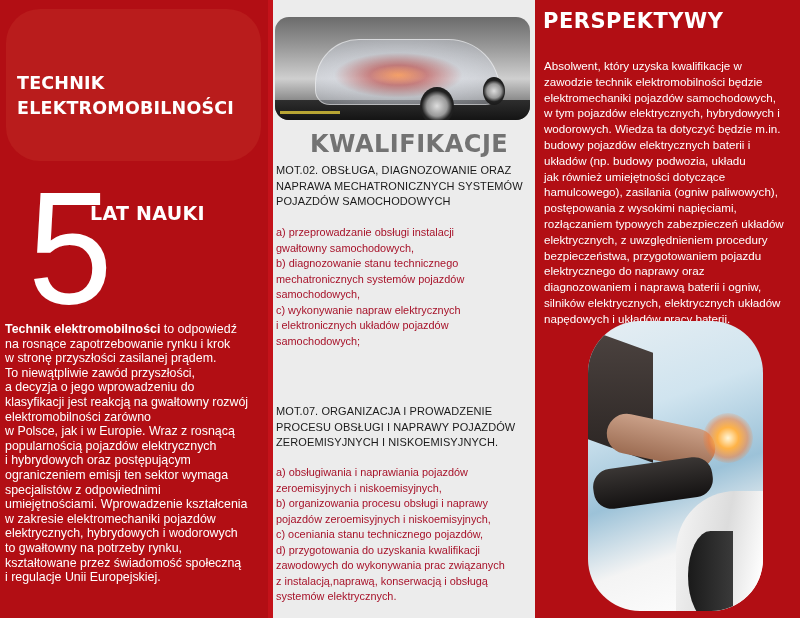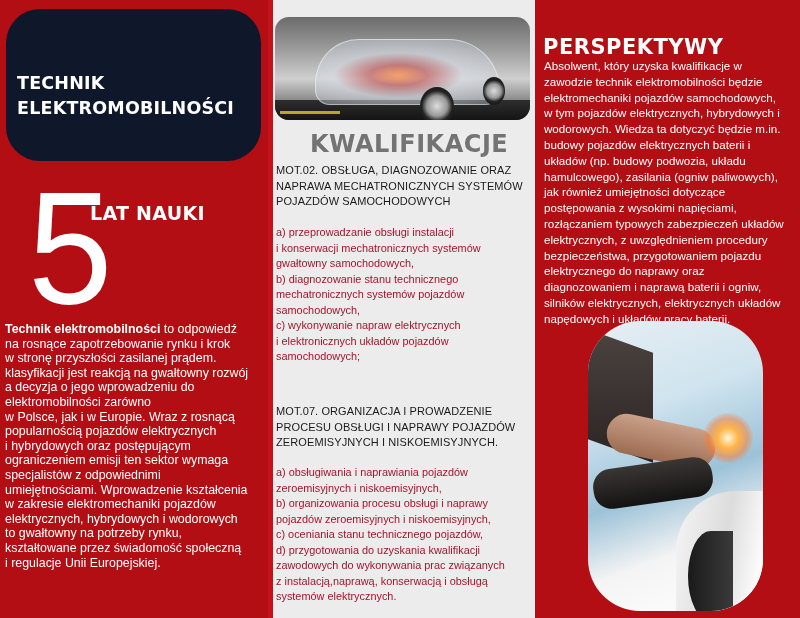--- a/index.html
+++ b/index.html
@@ -19,21 +19,21 @@
     background: #ececec;
   }
   .col-right {
     position: absolute; left: 535px; top: 0; width: 265px; height: 618px;
     background: #b20e14;
   }
 
   
   .title-box {
     position: absolute; left: 6px; top: 9px; width: 255px; height: 152px;
-    background: #0f172a; border-radius: 34px;
+    background: #b91c1c; border-radius: 34px;
   }
   .title-text {
     position: absolute; left: 11px; top: 62px;
     color: #fff; font-weight: bold; font-size: 17.5px; line-height: 25px;
     letter-spacing: 0.2px;
     font-family: "DejaVu Sans", sans-serif;
   }
 
   .big-five {
     position: absolute; left: 28px; top: 168px;
@@ -99,21 +99,20 @@
   }
   .qual-list.q1 { top: 225px; }
   .qual-list.q2 { top: 465px; }
   .qual-list div { white-space: nowrap; }
 
   
   .persp-title {
     position: absolute; left: 543px; top: 9px;
     color: #fff; font-weight: bold; font-size: 21px; letter-spacing: 0.5px;
     font-family: "DejaVu Sans", sans-serif;
-    margin-top: 26px;
   }
   .persp-text {
     position: absolute; left: 544px; top: 58px; width: 252px;
     color: #fff; font-size: 11.6px; line-height: 15.8px;
   }
   .persp-text div { white-space: nowrap; }
 
   .charge-image {
     position: absolute; left: 588px; top: 321px; width: 175px; height: 290px;
     border-radius: 52px; overflow: hidden;
@@ -166,22 +165,23 @@
   </div>
 </div>
 
 <div class="big-five">5</div>
 <div class="years-label">LAT NAUKI</div>
 
 <div class="intro">
   <div><b>Technik elektromobilności</b><span> to odpowiedź</span></div>
   <div>na rosnące zapotrzebowanie rynku i krok</div>
   <div>w stronę przyszłości zasilanej prądem.</div>
+  <div>To niewątpliwie zawód przyszłości,</div>
+  <div>a decyzja o jego  wprowadzeniu do</div>
   <div>klasyfikacji jest reakcją na gwałtowny rozwój</div>
-  <div>a decyzja o jego  wprowadzeniu do</div>
   <div>elektromobilności zarówno</div>
   <div>w Polsce, jak i w Europie. Wraz z rosnącą</div>
   <div>popularnością pojazdów elektrycznych</div>
   <div>i hybrydowych oraz postępującym</div>
   <div>ograniczeniem emisji ten sektor wymaga</div>
   <div>specjalistów z odpowiednimi</div>
   <div>umiejętnościami. Wprowadzenie kształcenia</div>
   <div>w zakresie elektromechaniki pojazdów</div>
   <div>elektrycznych, hybrydowych i wodorowych</div>
   <div>to gwałtowny na potrzeby rynku,</div>
@@ -199,21 +199,20 @@
 
 <div class="section-title">KWALIFIKACJE</div>
 
 <div class="qual-heading q1">
   <div>MOT.02. OBSŁUGA, DIAGNOZOWANIE ORAZ</div>
   <div>NAPRAWA MECHATRONICZNYCH SYSTEMÓW</div>
   <div>POJAZDÓW SAMOCHODOWYCH</div>
 </div>
 <div class="qual-list q1">
   <div>a) przeprowadzanie obsługi instalacji</div>
-  <div>i konserwacji mechatronicznych systemów</div>
   <div>gwałtowny samochodowych,</div>
   <div>b) diagnozowanie stanu technicznego</div>
   <div>mechatronicznych systemów pojazdów</div>
   <div>samochodowych,</div>
   <div>c) wykonywanie napraw elektrycznych</div>
   <div>i elektronicznych układów pojazdów</div>
   <div>samochodowych;</div>
 </div>
 
 <div class="qual-heading q2">
@@ -235,22 +234,22 @@
 
 <div class="persp-title">PERSPEKTYWY</div>
 <div class="persp-text">
   <div>Absolwent, który uzyska kwalifikacje w</div>
   <div>zawodzie technik elektromobilności będzie</div>
   <div>elektromechaniki pojazdów samochodowych,</div>
   <div>w tym pojazdów elektrycznych, hybrydowych i</div>
   <div>wodorowych. Wiedza ta dotyczyć będzie m.in.</div>
   <div>budowy pojazdów elektrycznych baterii i</div>
   <div>układów (np. budowy podwozia, układu</div>
+  <div>jak również umiejętności dotyczące</div>
   <div>hamulcowego), zasilania (ogniw paliwowych),</div>
-  <div>jak również umiejętności dotyczące</div>
   <div>postępowania z wysokimi napięciami,</div>
   <div>rozłączaniem typowych zabezpieczeń układów</div>
   <div>elektrycznych, z uwzględnieniem procedury</div>
   <div>bezpieczeństwa, przygotowaniem pojazdu</div>
   <div>elektrycznego do naprawy oraz</div>
   <div>diagnozowaniem i naprawą baterii i ogniw,</div>
   <div>silników elektrycznych, elektrycznych układów</div>
   <div>napędowych i układów pracy baterii.</div>
 </div>
 

